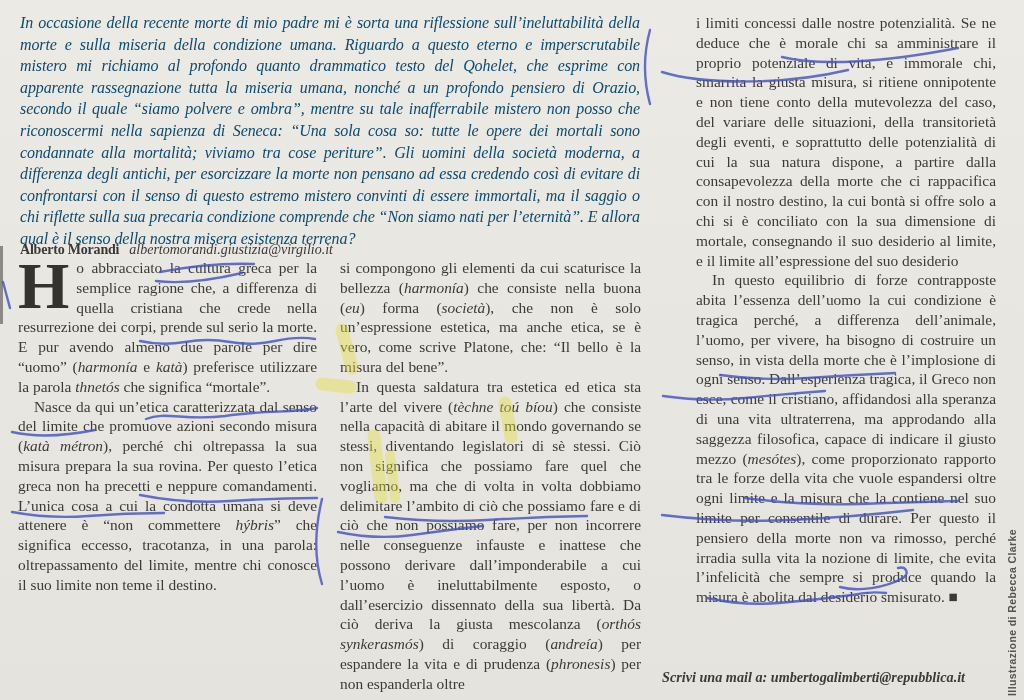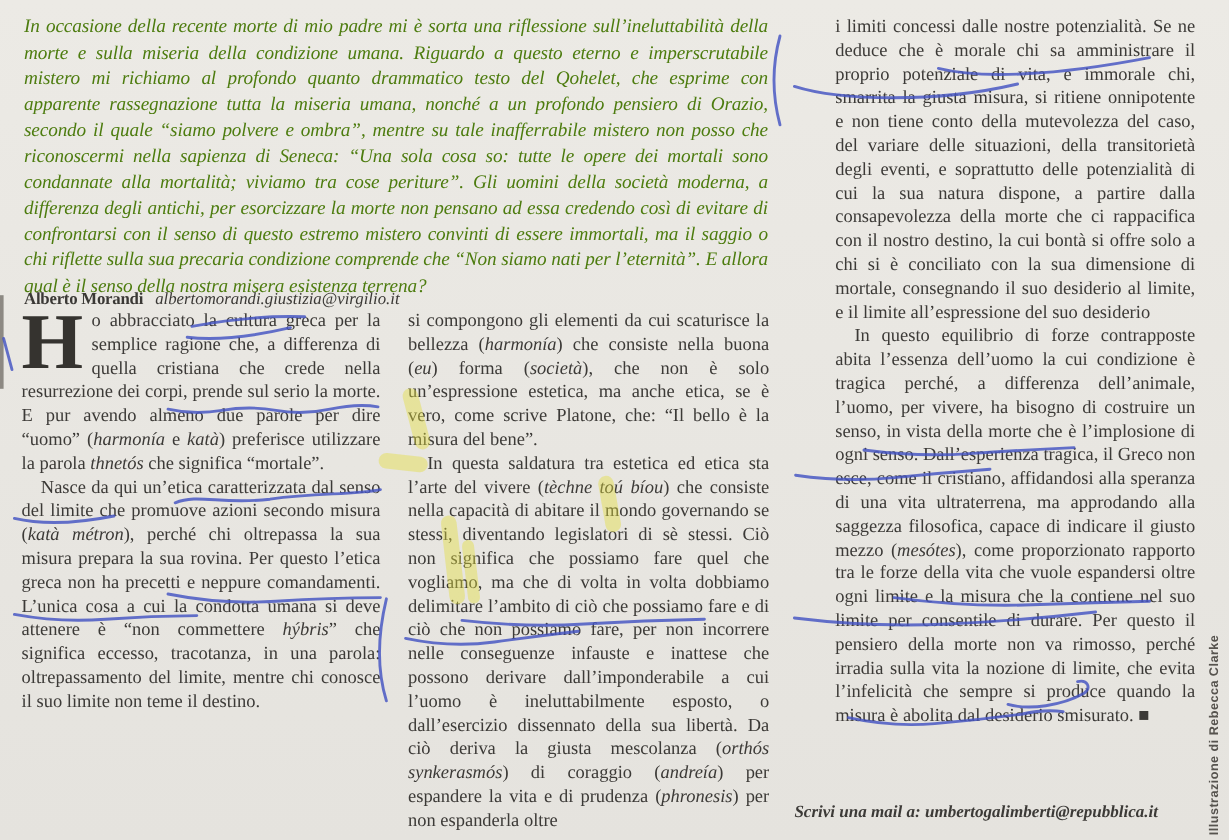--- a/index.html
+++ b/index.html
@@ -8,21 +8,21 @@
     width:1024px;height:700px;position:relative;overflow:hidden;
     background:#e9e7e2;
     background-image:linear-gradient(180deg,#eceae5 0%,#e8e6e1 55%,#e5e3de 100%);
     font-family:"Liberation Serif", serif;
     color:#3a3835;
   }
   .intro{
     position:absolute;left:20px;top:12px;width:620px;
     font-style:italic;font-weight:500;
     font-size:16px;line-height:21.6px;text-align:justify;
-    color:#4d7c0f;letter-spacing:-0.1px;
+    color:#0c4a6e;letter-spacing:-0.1px;
   }
   .author-line{
     position:absolute;left:20px;top:242px;width:620px;
     font-size:14px;color:#3a3835;white-space:nowrap;
   }
   .author-line b{letter-spacing:-0.2px;}
   .author-line .mail{font-style:italic;margin-left:10px;}
   .col{
     position:absolute;text-align:justify;
     font-size:15.4px;line-height:19.8px;color:#3c3a37;

